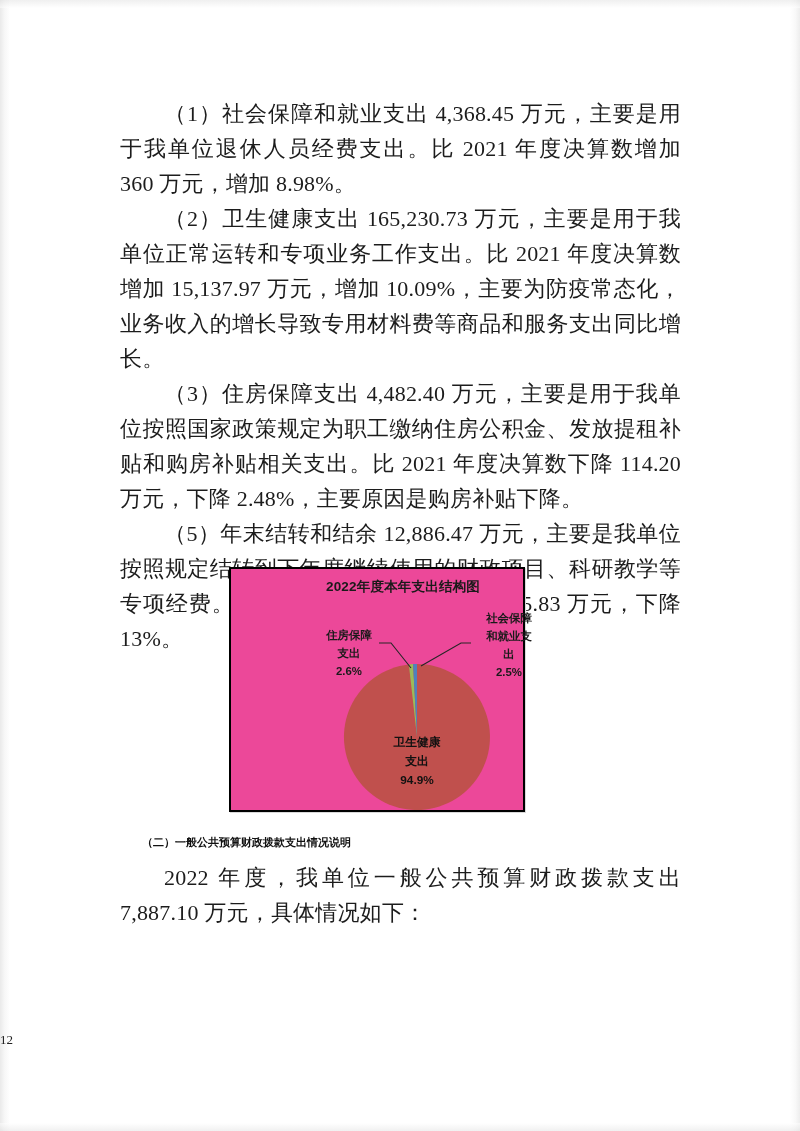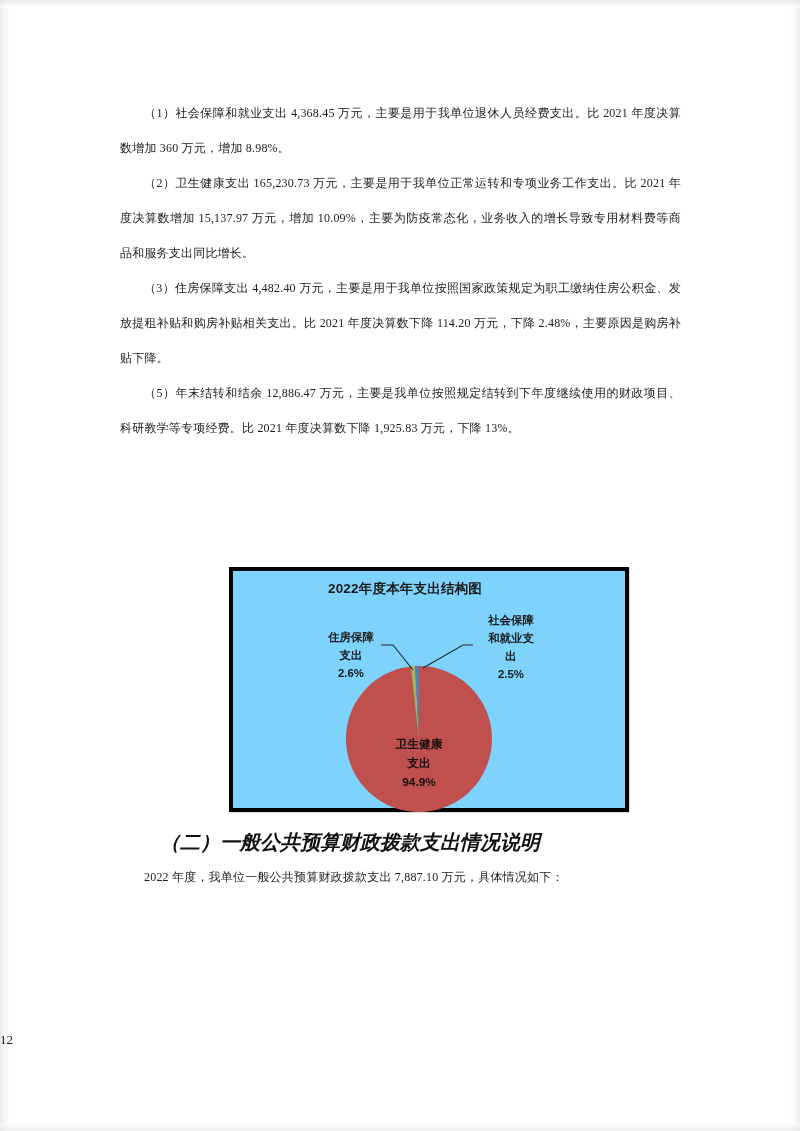--- a/index.html
+++ b/index.html
@@ -50,49 +50,48 @@
 
   #content {
     position: absolute;
     left: 120px;
     top: 96px;
     width: 561px;
   }
 
   p.body-para {
     margin: 0;
-    font-size: 12px;
+    font-size: 22px;
     line-height: 35px;
     color: #1c1c1c;
     text-align: justify;
     text-justify: inter-ideograph;
     text-indent: 2em;
     letter-spacing: 0.2px;
     font-family: "Liberation Serif", "DejaVu Serif", serif;
   }
   p.heading-para {
     margin: 0;
-    font-size: 20px;
+    font-size: 11px;
     line-height: 35px;
     color: #111111;
     text-indent: 2em;
     font-weight: bold;
     font-family: "Liberation Sans", "DejaVu Sans", sans-serif;
-    font-style: italic;
   }
 
   
   #chart-block {
     position: absolute;
     left: 229px;
     top: 567px;
-    width: 400px;
+    width: 296px;
     height: 245px;
-    border: 4px solid #000000;
-    background: #7dd3fc;
+    border: 2px solid #000000;
+    background: #ec4899;
     box-sizing: border-box;
     box-shadow: 1px 1px 0 #d9d9d9;
   }
   #chart-title {
     position: absolute;
     left: 0; top: 9px;
     width: 344px;
     text-align: center;
     font-family: "Liberation Sans", "DejaVu Sans", sans-serif;
     font-weight: bold;

